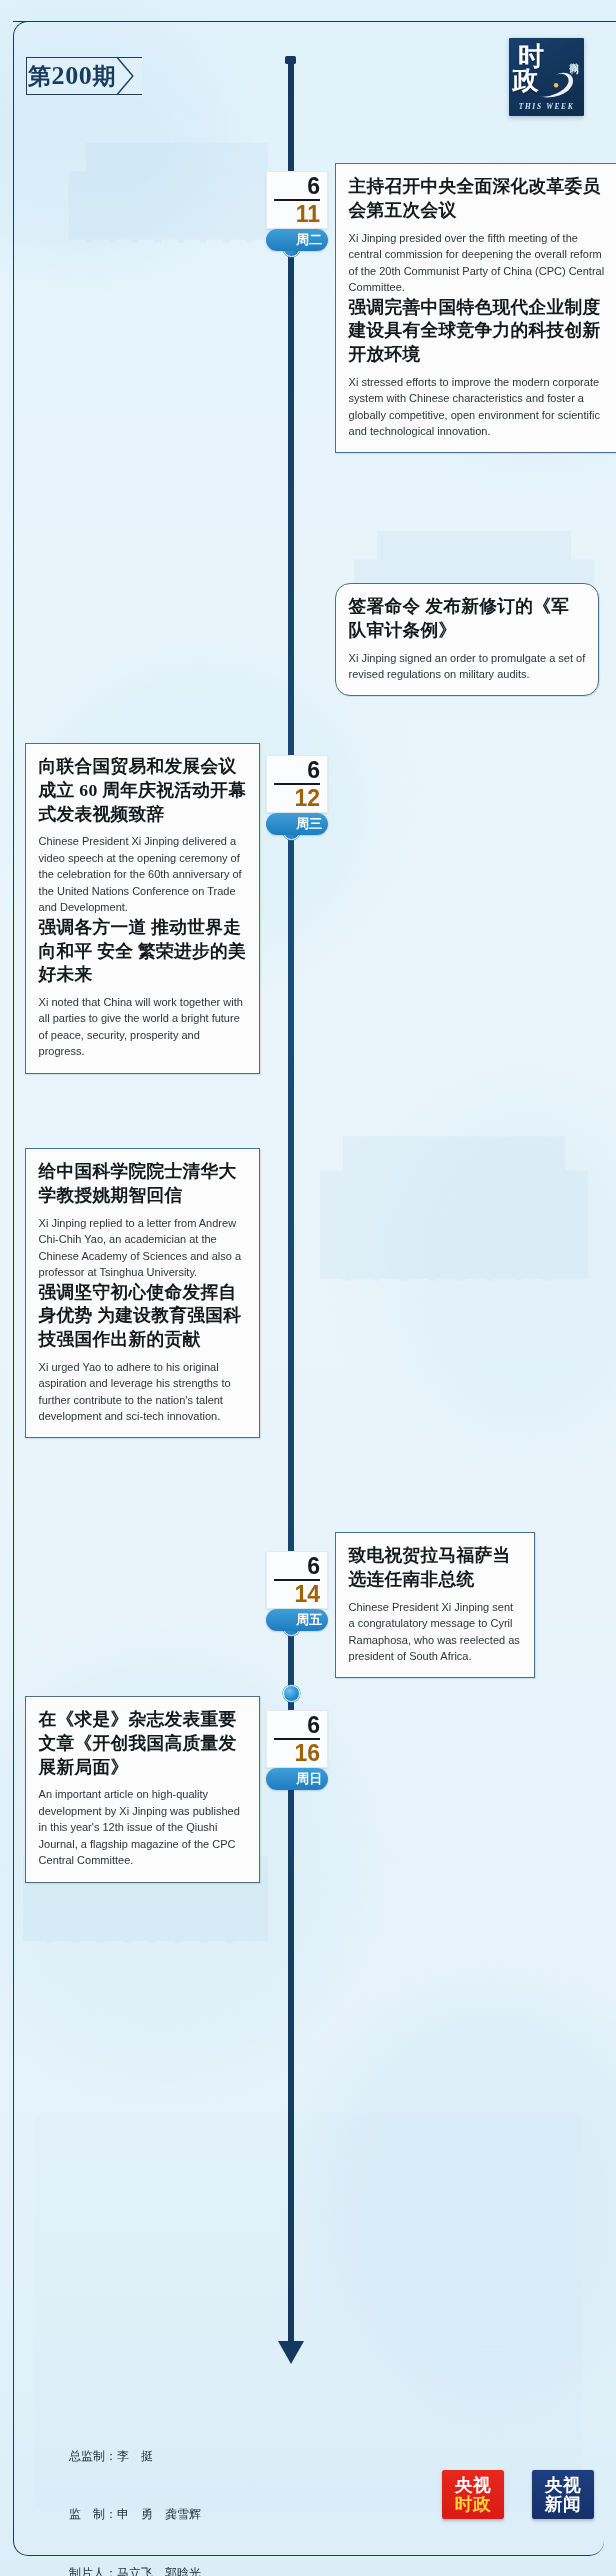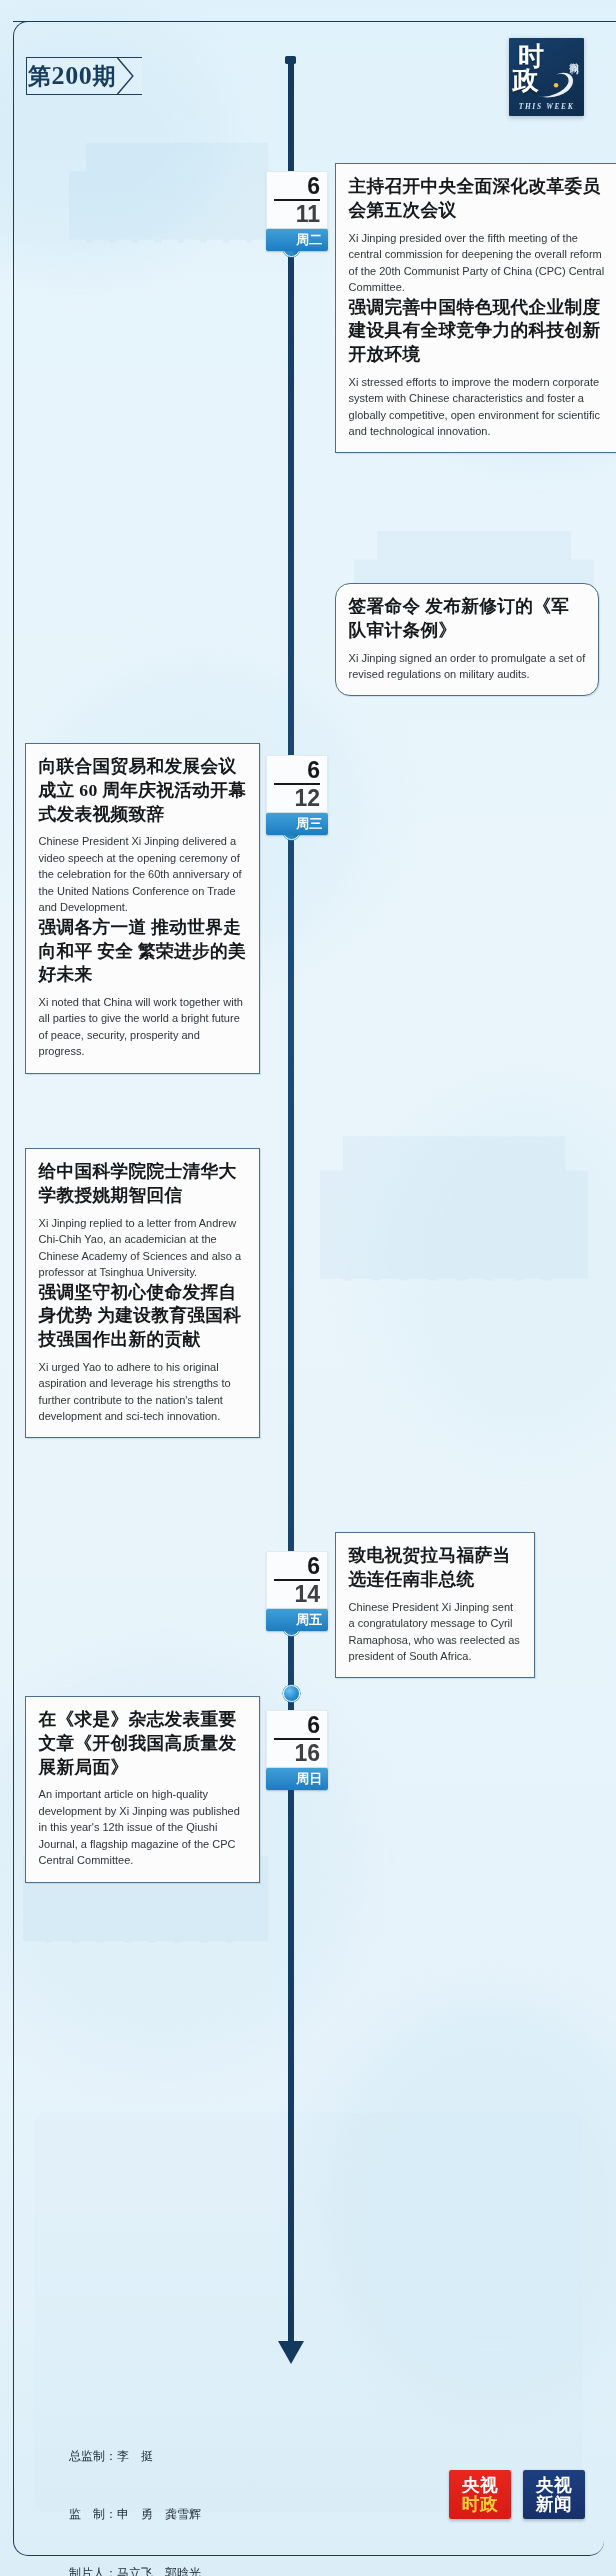--- a/index.html
+++ b/index.html
@@ -134,30 +134,30 @@
   }
   .date-chip .dm {
     font-family:"Liberation Sans", sans-serif;
     font-size:23px; font-weight:700; color:#16181a; line-height:.96;
   }
   .date-chip .drule {
     height:2.3px; background:#16181a; margin:1.7px 0 1.1px 0;
   }
   .date-chip .dd {
     font-family:"Liberation Sans", sans-serif;
-    font-size:23px; font-weight:700; color:#404040; line-height:1;
+    font-size:23px; font-weight:700; color:#a16207; line-height:1;
   }
   .date-chip .wbar {
     position:relative;
     background:linear-gradient(180deg,#3f9fd8,#1e7cc0);
     color:#ffffff;
     font-family:"Liberation Serif", serif;
     font-size:13px; font-weight:700;
     text-align:right; padding:1.7px 5.7px 2.9px 5.7px;
-    border-radius:2px;
+    border-radius:11px;
     box-shadow:0 0.6px 1.7px rgba(20,70,115,.3);
   }
 
   
   .card {
     position:absolute;
     background:#fbfcfb;
     border:0.6px solid #4c6f8d;
     padding:11.4px 12.6px 12.6px 12.6px;
     box-shadow:1.1px 1.1px 0 rgba(160,185,205,.35);
@@ -177,21 +177,21 @@
   .card .blk + .blk { }
 
   
   .credits {
     position:absolute; left:69px; top:2408px;
     font-family:"Liberation Serif", serif;
     font-size:12px; line-height:1.62; color:#1c2a33;
     white-space:pre;
   }
   .credits .lbl { letter-spacing:0px; }
-  .footer-logos { position:absolute; right:32px; top:2470px; display:flex; gap:12px; }
+  .footer-logos { position:absolute; right:23px; top:2470px; display:flex; gap:28px; }
   .flogo {
     width:62px; height:49px; border-radius:2.3px;
     display:flex; flex-direction:column; align-items:center; justify-content:center;
     font-family:"Liberation Serif", serif; font-weight:700;
     color:#ffffff; line-height:1.02;
     box-shadow:0 1.1px 2.9px rgba(40,60,85,.28);
   }
   .flogo .l1 { font-size:17.7px; letter-spacing:0.6px; }
   .flogo .l2 { font-size:17.7px; letter-spacing:0.6px; }
   .flogo-red { background:linear-gradient(180deg,#e8271f 0%, #d81b13 100%); }

